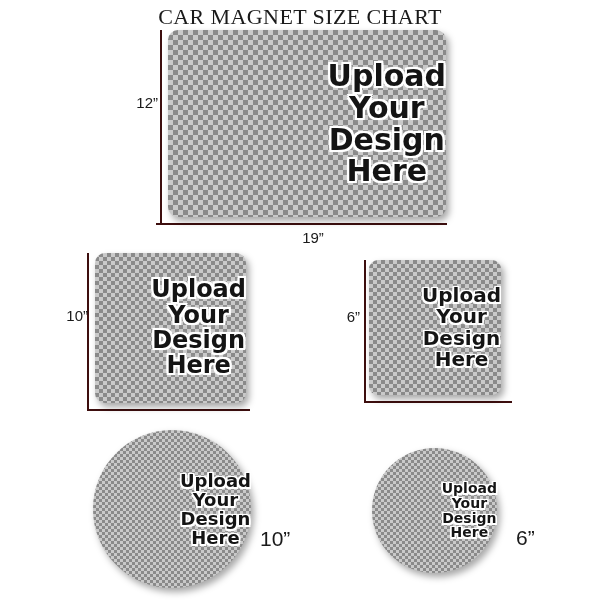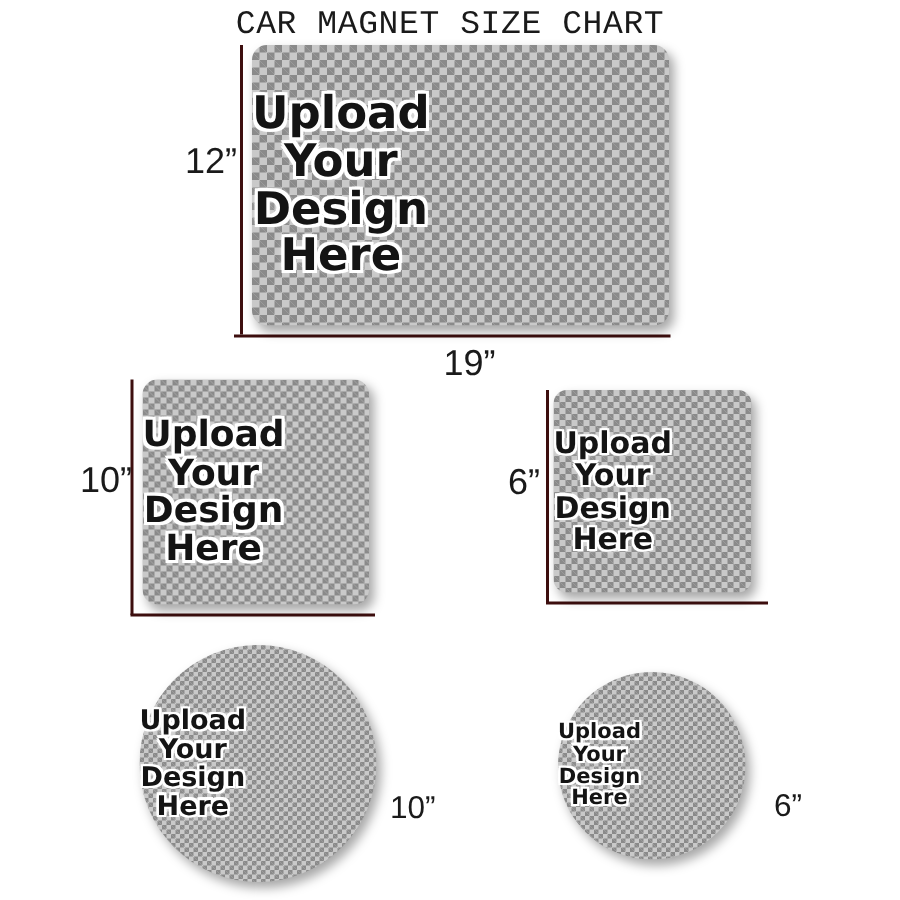--- a/index.html
+++ b/index.html
@@ -3,35 +3,35 @@
 <meta charset="utf-8">
 <style>
   html,body{margin:0;padding:0;}
   body{
     width:600px;height:600px;background:#ffffff;position:relative;
     font-family:"Liberation Sans", sans-serif;overflow:hidden;
   }
   .page-title{
     position:absolute;top:4px;left:0;width:600px;text-align:center;
     font-size:22px;color:#1a1a1a;letter-spacing:0.4px;
-    font-family:Liberation Mono, monospace;
+    font-family:Liberation Serif, serif;
   }
   
   .checker{
     background-color:var(--checker-light,#c9c9c9);
     background-image:
       linear-gradient(45deg, var(--checker-dark,#8a8a8a) 25%, transparent 25%, transparent 75%, var(--checker-dark,#8a8a8a) 75%),
       linear-gradient(45deg, var(--checker-dark,#8a8a8a) 25%, transparent 25%, transparent 75%, var(--checker-dark,#8a8a8a) 75%);
   }
   .cell5{background-size:10px 10px;background-position:0 0,5px 5px;}
   .cell4{background-size:8px 8px;background-position:0 0,4px 4px;}
   .cell3{background-size:6px 6px;background-position:0 0,3px 3px;}
 
   .magnet{
-    position:absolute;display:flex;align-items:center;justify-content:flex-start;
+    position:absolute;display:flex;align-items:center;justify-content:flex-end;
     box-shadow:3px 4px 7px rgba(0,0,0,0.35);
   }
   .rounded{border-radius:10px;}
   .round{border-radius:50%;}
 
   .upload-text{
     text-align:center;font-family:"DejaVu Sans", sans-serif;font-weight:bold;
     color:var(--upload-text-color,#141414);line-height:1.06;
   }
   .upload-text span{display:block;}
@@ -52,21 +52,21 @@
   .t30{font-size:30px;}
   .t24{font-size:24px;}
   .t20{font-size:20px;}
   .t18{font-size:18px;}
   .t14{font-size:14px;}
 
   .dim-line{position:absolute;background:var(--dimension-line,#3d0e0e);}
   .dim-line.v{width:2px;}
   .dim-line.h{height:2px;}
   .dim-label{
-    position:absolute;font-size:24px;color:#1a1a1a;
+    position:absolute;font-size:15px;color:#1a1a1a;
     font-family:"Liberation Sans", sans-serif;
   }
   .right{text-align:right;}
   .center{text-align:center;}
 </style>
 </head>
 <body>
 
 <div>
 

